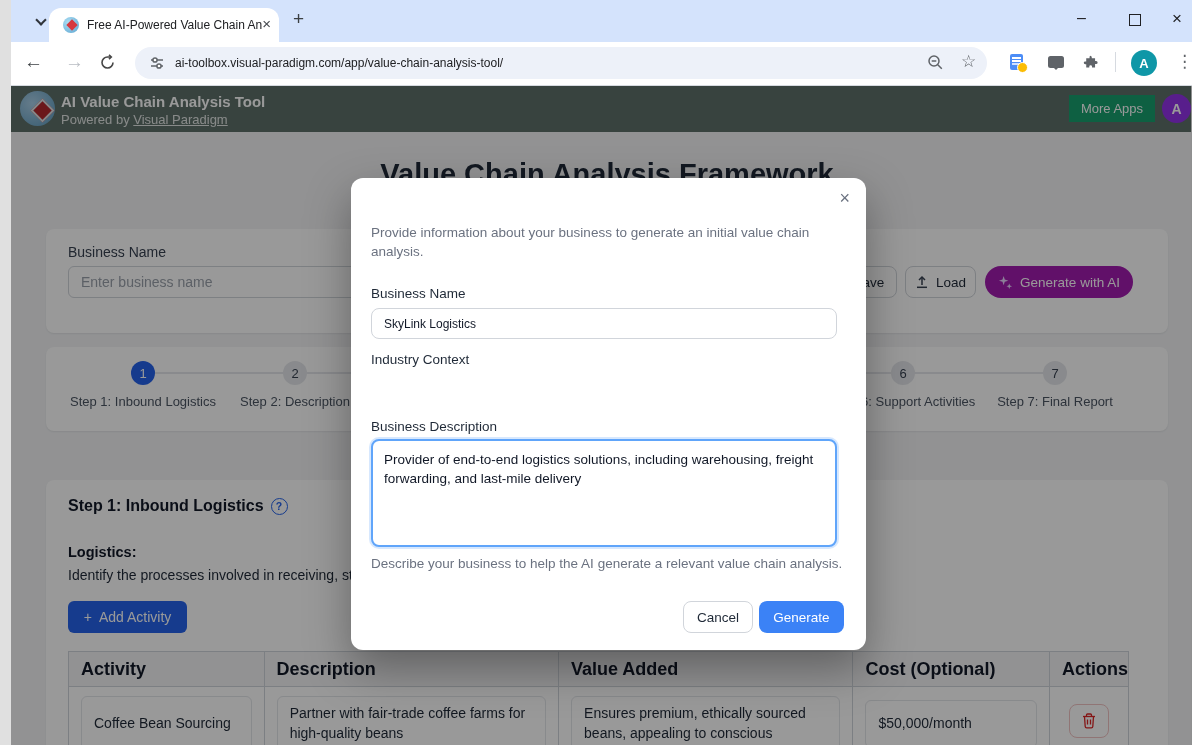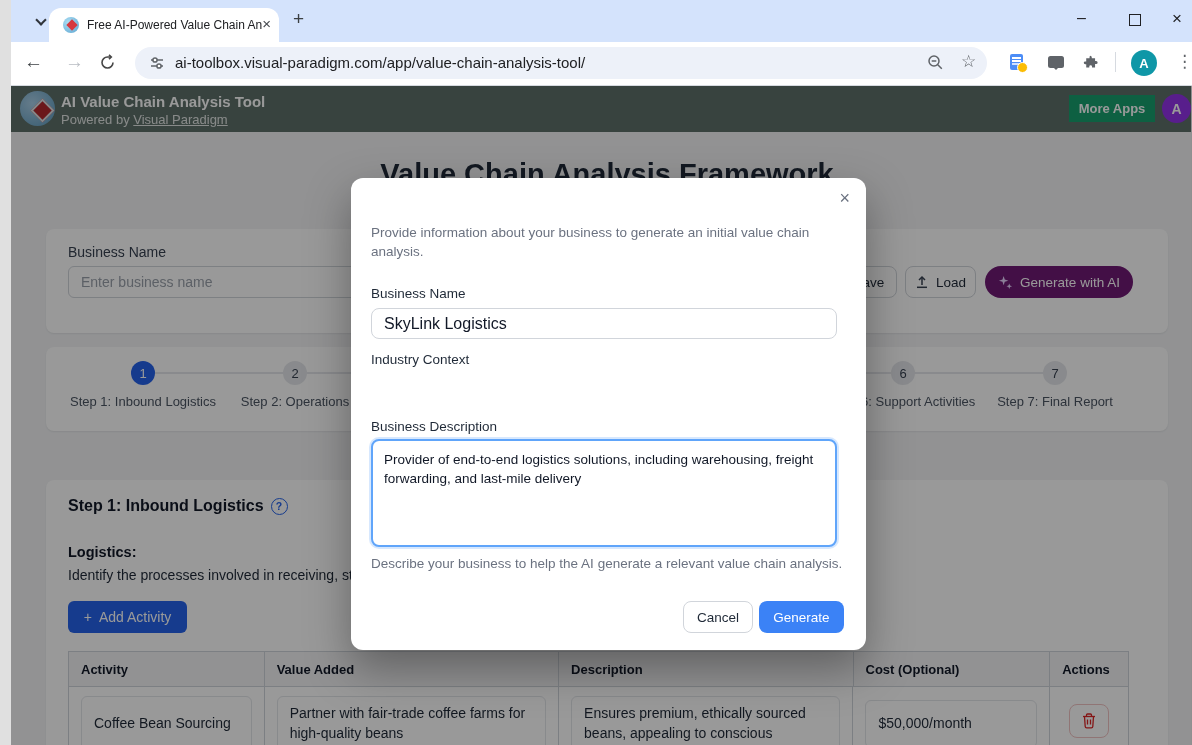--- a/index.html
+++ b/index.html
@@ -21,76 +21,76 @@
   .win-min { left:1066px; top:9px; font-size:16px; color:#202124; cursor:pointer; }
   .win-max { left:1118px; top:14px; width:12px; height:12px; border:1.4px solid #202124; cursor:pointer; }
   .win-close { left:1161px; top:9px; font-size:17px; color:#202124; cursor:pointer; }
 
   .toolbar { left:0; top:42px; width:1192px; height:44px; background:#fff; border-bottom:1px solid #d6dae0; }
   .nav-back { left:13px; top:51px; font-size:19px; color:#3c4043; cursor:pointer; }
   .nav-fwd  { left:54px; top:51px; font-size:19px; color:#b9bdc3; }
   .nav-reload { left:88px; top:54px; cursor:pointer; }
   .omnibox { left:124px; top:47px; width:852px; height:32px; background:#edf1f9; border-radius:16px; }
   .tune { left:138px; top:55px; cursor:pointer; }
-  .url { left:164px; top:47px; height:32px; line-height:32px; font-size:15px; color:#202124; white-space:nowrap; }
+  .url { left:164px; top:47px; height:32px; line-height:32px; font-size:12px; color:#202124; white-space:nowrap; }
   .zoom-ind { left:916px; top:54px; cursor:pointer; }
   .star { left:950px; top:51px; font-size:17px; color:#5f6368; cursor:pointer; }
   .ext-doc { left:999px; top:54px; width:13px; height:16px; background:#4c8df6; border-radius:2px; cursor:pointer; }
   .ext-doc::before { content:""; position:absolute; left:2px; top:3px; width:9px; height:1.5px; background:#fff; box-shadow:0 3px 0 #fff, 0 6px 0 #cfe0ff; }
   .ext-doc .badge { position:absolute; right:-5px; bottom:-3px; width:11px; height:11px; border-radius:50%; background:#fbbc04; border:1.5px solid #fff; }
   .bubble { left:1037px; top:56px; width:16px; height:12px; background:#5f6368; border-radius:2.5px; cursor:pointer; }
   .bubble::after { content:""; position:absolute; left:4px; bottom:-6px; border:4px solid transparent; border-top-color:#5f6368; }
   .puzzle { left:1072px; top:54px; cursor:pointer; }
   .tb-sep { left:1104px; top:52px; width:1px; height:20px; background:#d6dae0; }
   .tb-avatar { left:1120px; top:50px; width:26px; height:26px; border-radius:50%; background:#0f97a7; color:#fff; font-size:13px; font-weight:bold; display:flex; align-items:center; justify-content:center; cursor:pointer; }
   .tb-menu { left:1165px; top:51px; font-size:17px; color:#5f6368; cursor:pointer; font-family:"DejaVu Sans",sans-serif; }
 
   
   .page-bg { left:0; top:132px; width:1192px; height:613px; background:#f3f4f6; }
   .app-header { left:0; top:86px; width:1192px; height:46px; background:#5e716a; }
   .vp-logo { left:9px; top:91px; width:35px; height:35px; border-radius:50%; background:radial-gradient(circle at 35% 35%, #a9cfe7, #5d9abf); }
   .vp-logo::after { content:""; position:absolute; right:4px; top:11px; width:13px; height:13px; background:#b3282d; border:2px solid #dde3e6; transform:rotate(45deg); }
   .app-title { left:50px; top:93px; font-size:15px; font-weight:bold; color:#fff; }
   .powered { left:50px; top:112px; font-size:13px; color:#e3e6e5; }
   .powered a, .powered .lnk { color:#e3e6e5; text-decoration:underline; cursor:pointer; }
-  .more-apps { left:1058px; top:95px; width:86px; height:27px; background:#18a06f; border-radius:0; color:#fff; font-size:13px; display:flex; align-items:center; justify-content:center; cursor:pointer;font-weight:bold; }
+  .more-apps { left:1058px; top:95px; width:86px; height:27px; background:#18a06f; border-radius:0; color:#fff; font-size:13px; display:flex; align-items:center; justify-content:center; cursor:pointer; }
   .hdr-avatar { left:1151px; top:94px; width:29px; height:29px; border-radius:50%; background:#9333ea; color:#fff; font-size:14px; font-weight:bold; display:flex; align-items:center; justify-content:center; cursor:pointer; }
 
   .page-title { left:0; top:158px; width:1192px; text-align:center; font-size:29px; font-weight:bold; color:#1f2937; }
 
   .card { background:#fff; border-radius:8px; box-shadow:0 1px 2px rgba(0,0,0,.07); }
   .card1 { left:35px; top:229px; width:1122px; height:104px; }
   .bn-label { left:57px; top:244px; font-size:14px; color:#374151; }
   .bn-input { left:57px; top:266px; width:758px; height:32px; border:1px solid #d1d5db; border-radius:6px; padding:0 12px; font-size:14px; color:#111827; background:#fff; font-family:inherit; }
   .bn-input::placeholder { color:#9aa1ab; }
   .btn { display:flex; align-items:center; justify-content:center; gap:7px; cursor:pointer; font-family:inherit; }
   .btn-ghost { background:#fff; border:1px solid #d1d5db; border-radius:8px; font-size:13.5px; color:#1f2937; }
   .save-btn { left:810px; top:266px; width:76px; height:32px; }
   .load-btn { left:894px; top:266px; width:71px; height:32px; }
-  .genai-btn { left:974px; top:266px; width:148px; height:32px; background:#701a75; border:none; border-radius:16px; color:#fff; font-size:13.5px; }
+  .genai-btn { left:974px; top:266px; width:148px; height:32px; background:#a21caf; border:none; border-radius:16px; color:#fff; font-size:13.5px; }
 
   .card2 { left:35px; top:347px; width:1122px; height:84px; }
   .connector { left:132px; top:372px; width:912px; height:2px; background:#e5e7eb; }
   .step-item { top:361px; width:160px; text-align:center; }
   .step-circle { width:24px; height:24px; margin:0 auto; border-radius:50%; background:#e5e7eb; color:#374151; font-size:13px; display:flex; align-items:center; justify-content:center; position:relative; }
   .step-item.active .step-circle { background:#2563eb; color:#fff; }
   .step-label { margin-top:9px; font-size:13px; color:#4b5563; white-space:nowrap; }
 
   .card3 { left:35px; top:480px; width:1122px; height:300px; }
   .s1-head { left:57px; top:497px; font-size:16px; font-weight:bold; color:#111827; display:flex; align-items:center; gap:7px; }
   .help-ic { width:17px; height:17px; border:1.5px solid #2563eb; border-radius:50%; color:#2563eb; font-size:10.5px; font-weight:bold; display:inline-flex; align-items:center; justify-content:center; cursor:pointer; }
   .obj-label { left:57px; top:544px; font-size:14.5px; font-weight:bold; color:#111827; }
   .obj-text { left:57px; top:567px; width:284px; font-size:14px; color:#1f2937; white-space:nowrap; overflow:hidden; }
   .add-btn { left:57px; top:601px; width:119px; height:32px; background:#2563eb; border:none; border-radius:6px; color:#fff; font-size:14px; }
 
   .vc-table { left:57px; top:651px; width:1061px; border:1px solid #cfd4da; background:#fff; }
   .t-row { display:flex; }
   .t-cell { border-right:1px solid #cfd4da; }
   .t-cell:last-child { border-right:none; }
-  .th { background:#f3f4f6; height:35px; line-height:35px; font-size:13px; font-weight:bold; color:#111827; padding-left:12px; border-bottom:1px solid #cfd4da; }
+  .th { background:#f3f4f6; height:35px; line-height:35px; font-size:18px; font-weight:bold; color:#111827; padding-left:12px; border-bottom:1px solid #cfd4da; }
   .c0{width:196px;} .c1{width:295px;} .c2{width:295px;} .c3{width:197px;} .c4{width:78px;}
   .td { padding:9px 12px; height:120px; }
   .cell-box { border:1px solid #e3e6ea; border-radius:6px; background:#fff; font-size:14px; color:#1f2937; line-height:19.5px; padding:7px 12px; cursor:text; }
   .box-activity { height:56px; display:flex; align-items:center; }
   .box-desc { height:56px; }
   .box-value { height:80px; }
   .box-cost { height:48px; margin-top:4px; display:flex; align-items:center; }
   .trash-btn { margin:8px auto 0; width:40px; height:34px; border:1px solid #f1c3c3; border-radius:8px; background:#fff; display:flex; align-items:center; justify-content:center; cursor:pointer; }
 
   .sb-track { left:1180px; top:86px; width:12px; height:659px; background:#eef0f1; }
@@ -98,21 +98,21 @@
   .sb-up { left:1182px; top:88px; font-size:8px; color:#5c6065; font-family:"DejaVu Sans",sans-serif; }
   .sb-down { left:1182px; top:731px; font-size:8px; color:#5c6065; font-family:"DejaVu Sans",sans-serif; }
 
   
   .overlay { left:0; top:86px; width:1192px; height:659px; background:rgba(0,0,0,0.40); z-index:50; }
   .modal { left:340px; top:178px; width:515px; height:472px; background:#fff; border-radius:12px; box-shadow:0 18px 45px rgba(0,0,0,.35); z-index:100; }
   .m-close { position:absolute; right:16px; top:10px; font-size:18px; color:#6b7280; cursor:pointer; }
   .m-title { position:absolute; left:20px; top:19px; font-size:17px; font-weight:bold; color:#0f172a; }
   .m-desc { position:absolute; left:20px; top:45px; width:445px; font-size:13.5px; color:#6b7280; line-height:19px; }
   .m-label { position:absolute; left:20px; font-size:13.5px; color:#1f2937; }
-  .m-input { position:absolute; left:20px; width:466px; height:31px; border:1px solid #d1d5db; border-radius:8px; padding:0 12px; font-size:16px; color:#111827; font-family:inherit; }
+  .m-input { position:absolute; left:20px; width:466px; height:31px; border:1px solid #d1d5db; border-radius:8px; padding:0 12px; font-size:12px; color:#111827; font-family:inherit; }
   .m-ta { position:absolute; left:20px; top:261px; width:466px; height:108px; border:2px solid #60a5fa; box-shadow:0 0 0 2px rgba(96,165,250,.25); border-radius:8px; padding:9px 11px; font-size:13.5px; line-height:19px; color:#111827; font-family:inherit; resize:none; outline:none; }
   .m-helper { position:absolute; left:20px; top:378px; font-size:13.5px; color:#6b7280; }
   .m-cancel { position:absolute; left:332px; top:423px; width:70px; height:32px; font-size:13.5px; }
   .m-generate { position:absolute; left:408px; top:423px; width:85px; height:32px; background:#3b82f6; border:none; border-radius:8px; color:#fff; font-size:13.5px; }
   .dj { font-family:"DejaVu Sans",sans-serif; }
 </style>
 </head>
 <body>
 
 <div id="screen">
@@ -216,21 +216,21 @@
   </button>
 
   <div class="abs card card2"></div>
   <div class="abs connector"></div>
   <div class="abs step-item active" style="left:52px">
     <div class="step-circle">1</div>
     <div class="step-label">Step 1: Inbound Logistics</div>
   </div>
   <div class="abs step-item" style="left:204px">
     <div class="step-circle">2</div>
-    <div class="step-label">Step 2: Operations</div>
+    <div class="step-label">Step 2: Description</div>
   </div>
   <div class="abs step-item" style="left:356px">
     <div class="step-circle">3</div>
     <div class="step-label"></div>
   </div>
   <div class="abs step-item" style="left:508px">
     <div class="step-circle">4</div>
     <div class="step-label"></div>
   </div>
   <div class="abs step-item" style="left:660px">
@@ -254,22 +254,22 @@
   <div class="abs obj-label">Logistics:</div>
   <div class="abs obj-text">Identify the processes involved in receiving, st</div>
   <button class="abs btn add-btn">
     <span>+</span>
     <span>Add Activity</span>
   </button>
 
   <div class="abs vc-table">
     <div class="t-row">
       <div class="t-cell th c0">Activity</div>
+      <div class="t-cell th c1">Description</div>
       <div class="t-cell th c2">Value Added</div>
-      <div class="t-cell th c1">Description</div>
       <div class="t-cell th c3">Cost (Optional)</div>
       <div class="t-cell th c4">Actions</div>
     </div>
     <div class="t-row">
       <div class="t-cell td c0">
         <div class="cell-box box-activity">Coffee Bean Sourcing</div>
       </div>
       <div class="t-cell td c1">
         <div class="cell-box box-desc">Partner with fair-trade coffee farms for high-quality beans</div>
       </div>

